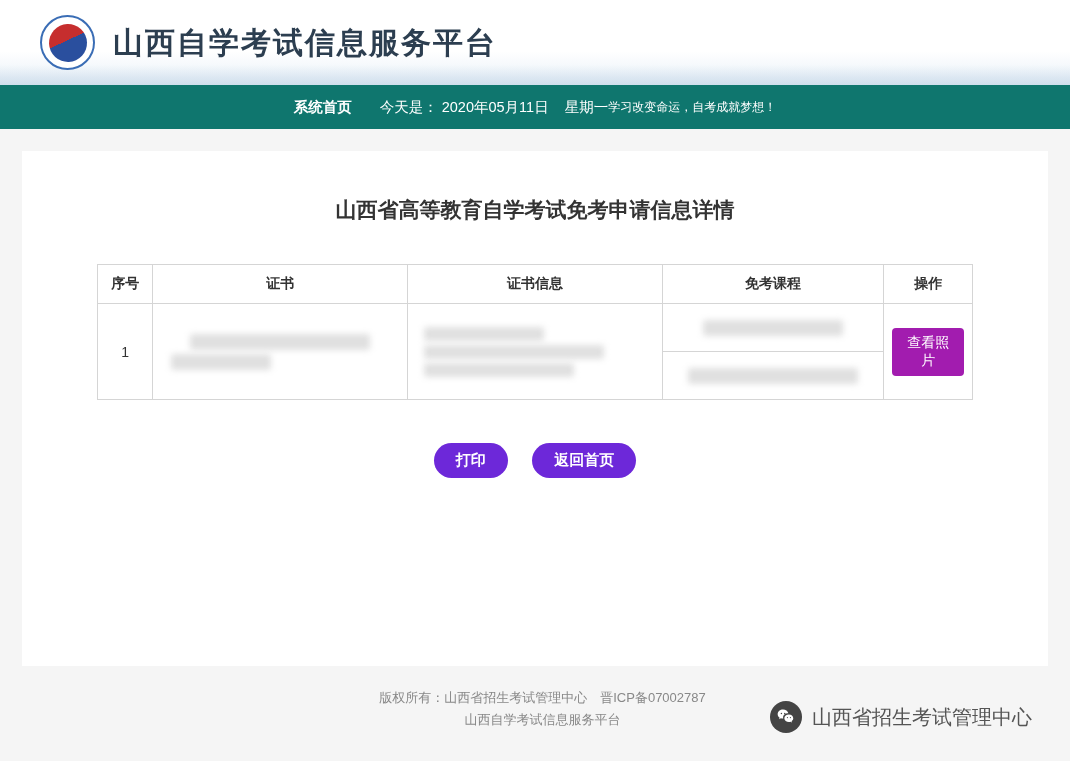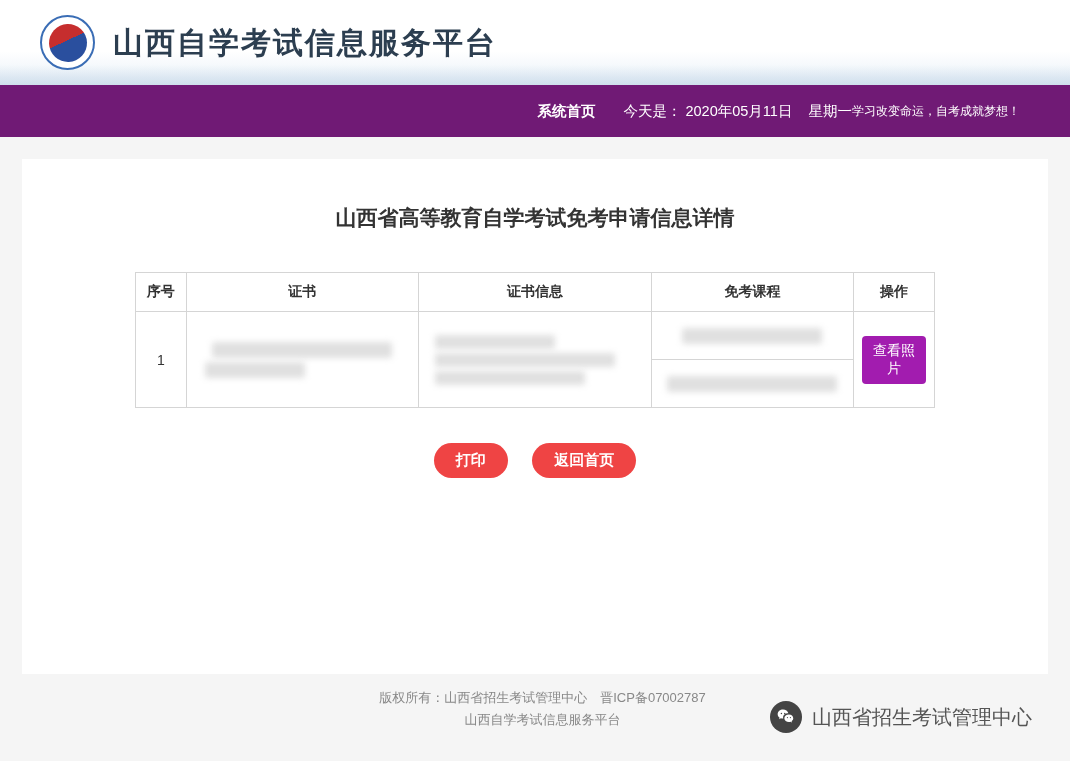--- a/index.html
+++ b/index.html
@@ -56,25 +56,25 @@
       letter-spacing: 2px;
       line-height: 1.1;
     }
     .site-url {
       font-size: 13px;
       color: #b8242a;
       letter-spacing: 1.5px;
       margin-top: 2px;
     }
     .nav-bar {
-      background: #701a75;
-      height: 52px;
-      display: flex;
-      align-items: center;
-      justify-content: flex-end;
+      background: #0f766e;
+      height: 44px;
+      display: flex;
+      align-items: center;
+      justify-content: center;
       padding: 0 50px;
       color: #fff;
       font-size: 14.5px;
     }
     .nav-left { display: flex; align-items: center; gap: 28px; }
     .nav-home { font-weight: bold; cursor: pointer; }
     .slogan { font-size: 12px; }
     .content-wrap {
       background: #fff;
       margin: 22px 22px 0 22px;
@@ -99,21 +99,21 @@
     .blur-box {
       display: inline-block;
       vertical-align: middle;
       height: 18px;
       background: #e0e0e0;
       filter: blur(2px);
       border-radius: 2px;
       margin-left: 6px;
     }
     .data-table {
-      width: 800px;
+      width: 876px;
       margin: 0 auto;
       border-collapse: collapse;
       font-size: 14px;
       border-radius: 22px;
     }
     .data-table th, .data-table td {
       border: 1px solid #d5d5d5;
       padding: 10px 8px;
       text-align: center;
       color: #333;
@@ -132,29 +132,29 @@
       color: #fff;
       padding: 6px 10px;
       border-radius: 4px;
       font-size: 14px;
       cursor: pointer;
       border: none;
     }
     .button-row { text-align: center; margin-top: 35px; }
     .action-btn {
       display: inline-block;
-      background: #ef4444;
+      background: #6d28d9;
       color: #fff;
       border: none;
       padding: 8px 22px;
       border-radius: 18px;
       font-size: 15px;
       font-weight: bold;
       cursor: pointer;
-      margin: 0 10px;
+      margin: 8px 10px;
     }
     .footer {
       position: absolute;
       bottom: 30px;
       left: 15px;
       right: 0;
       text-align: center;
       font-size: 13px;
       color: #888;
       line-height: 1.7;

